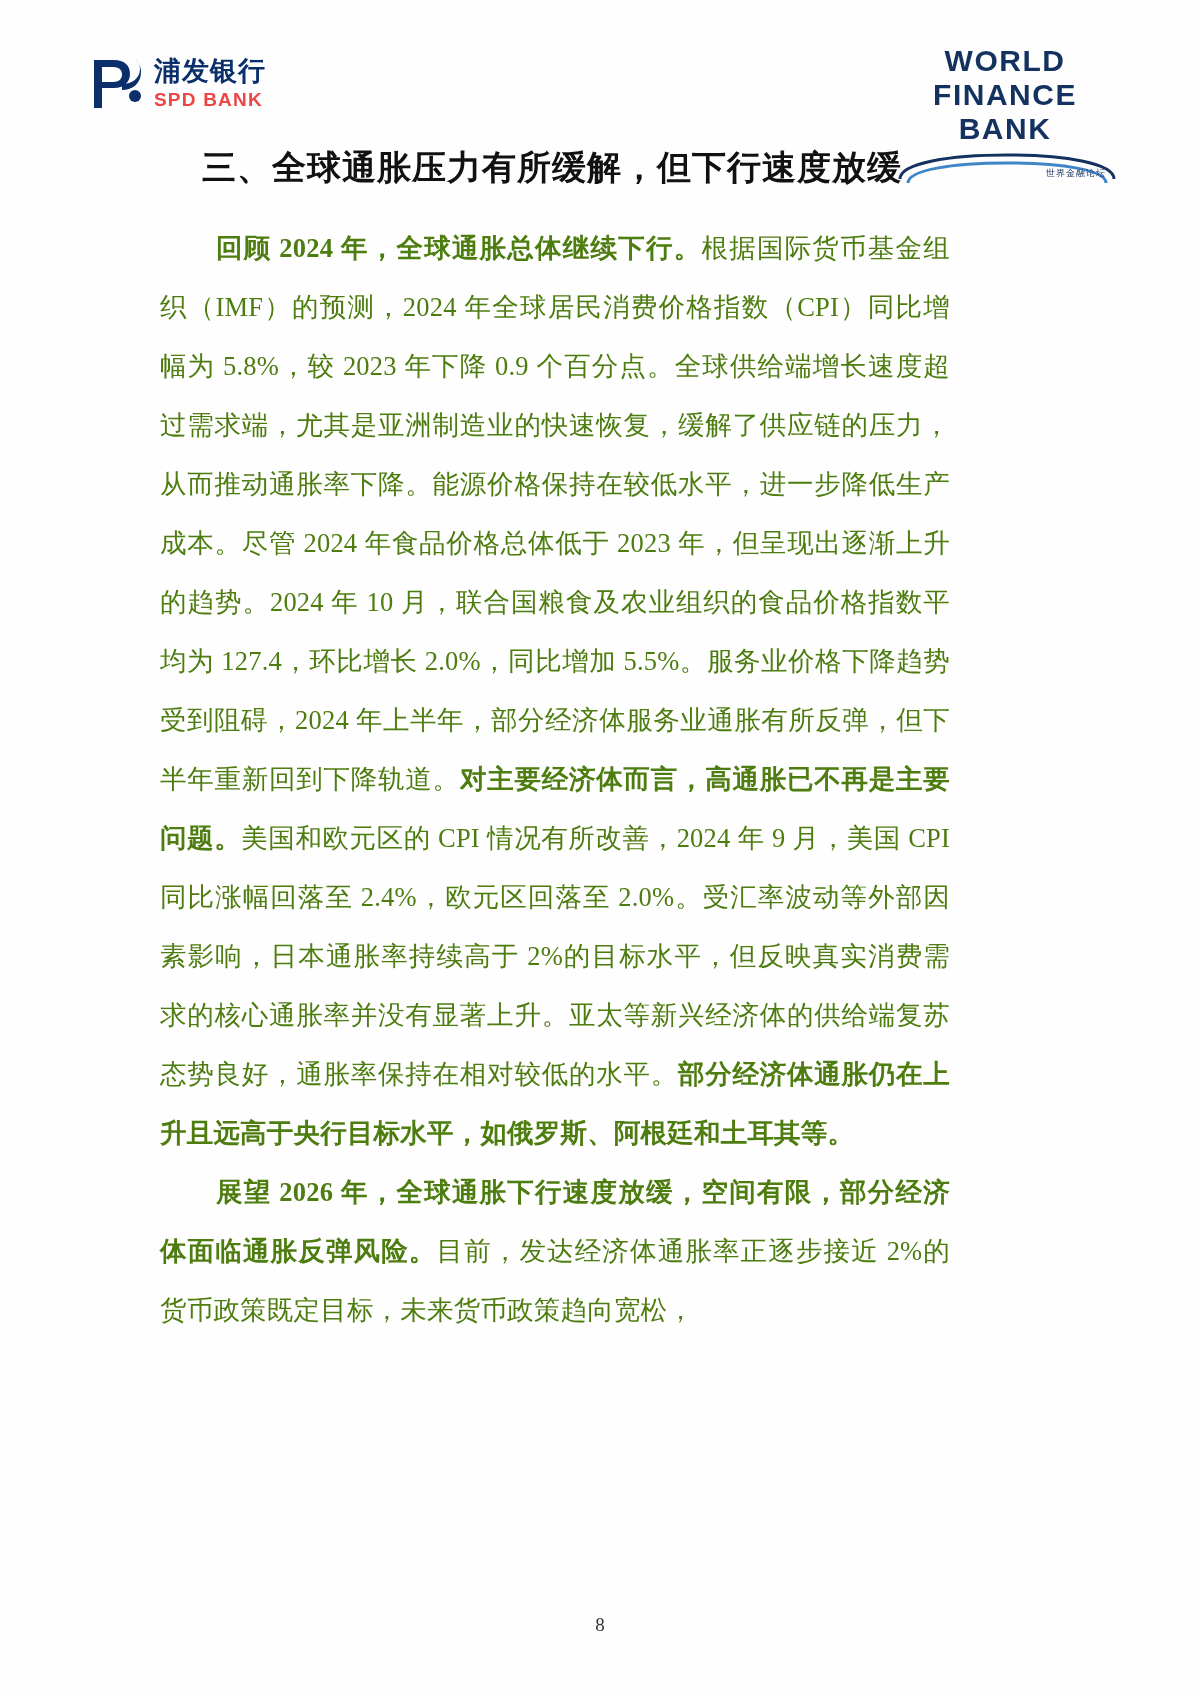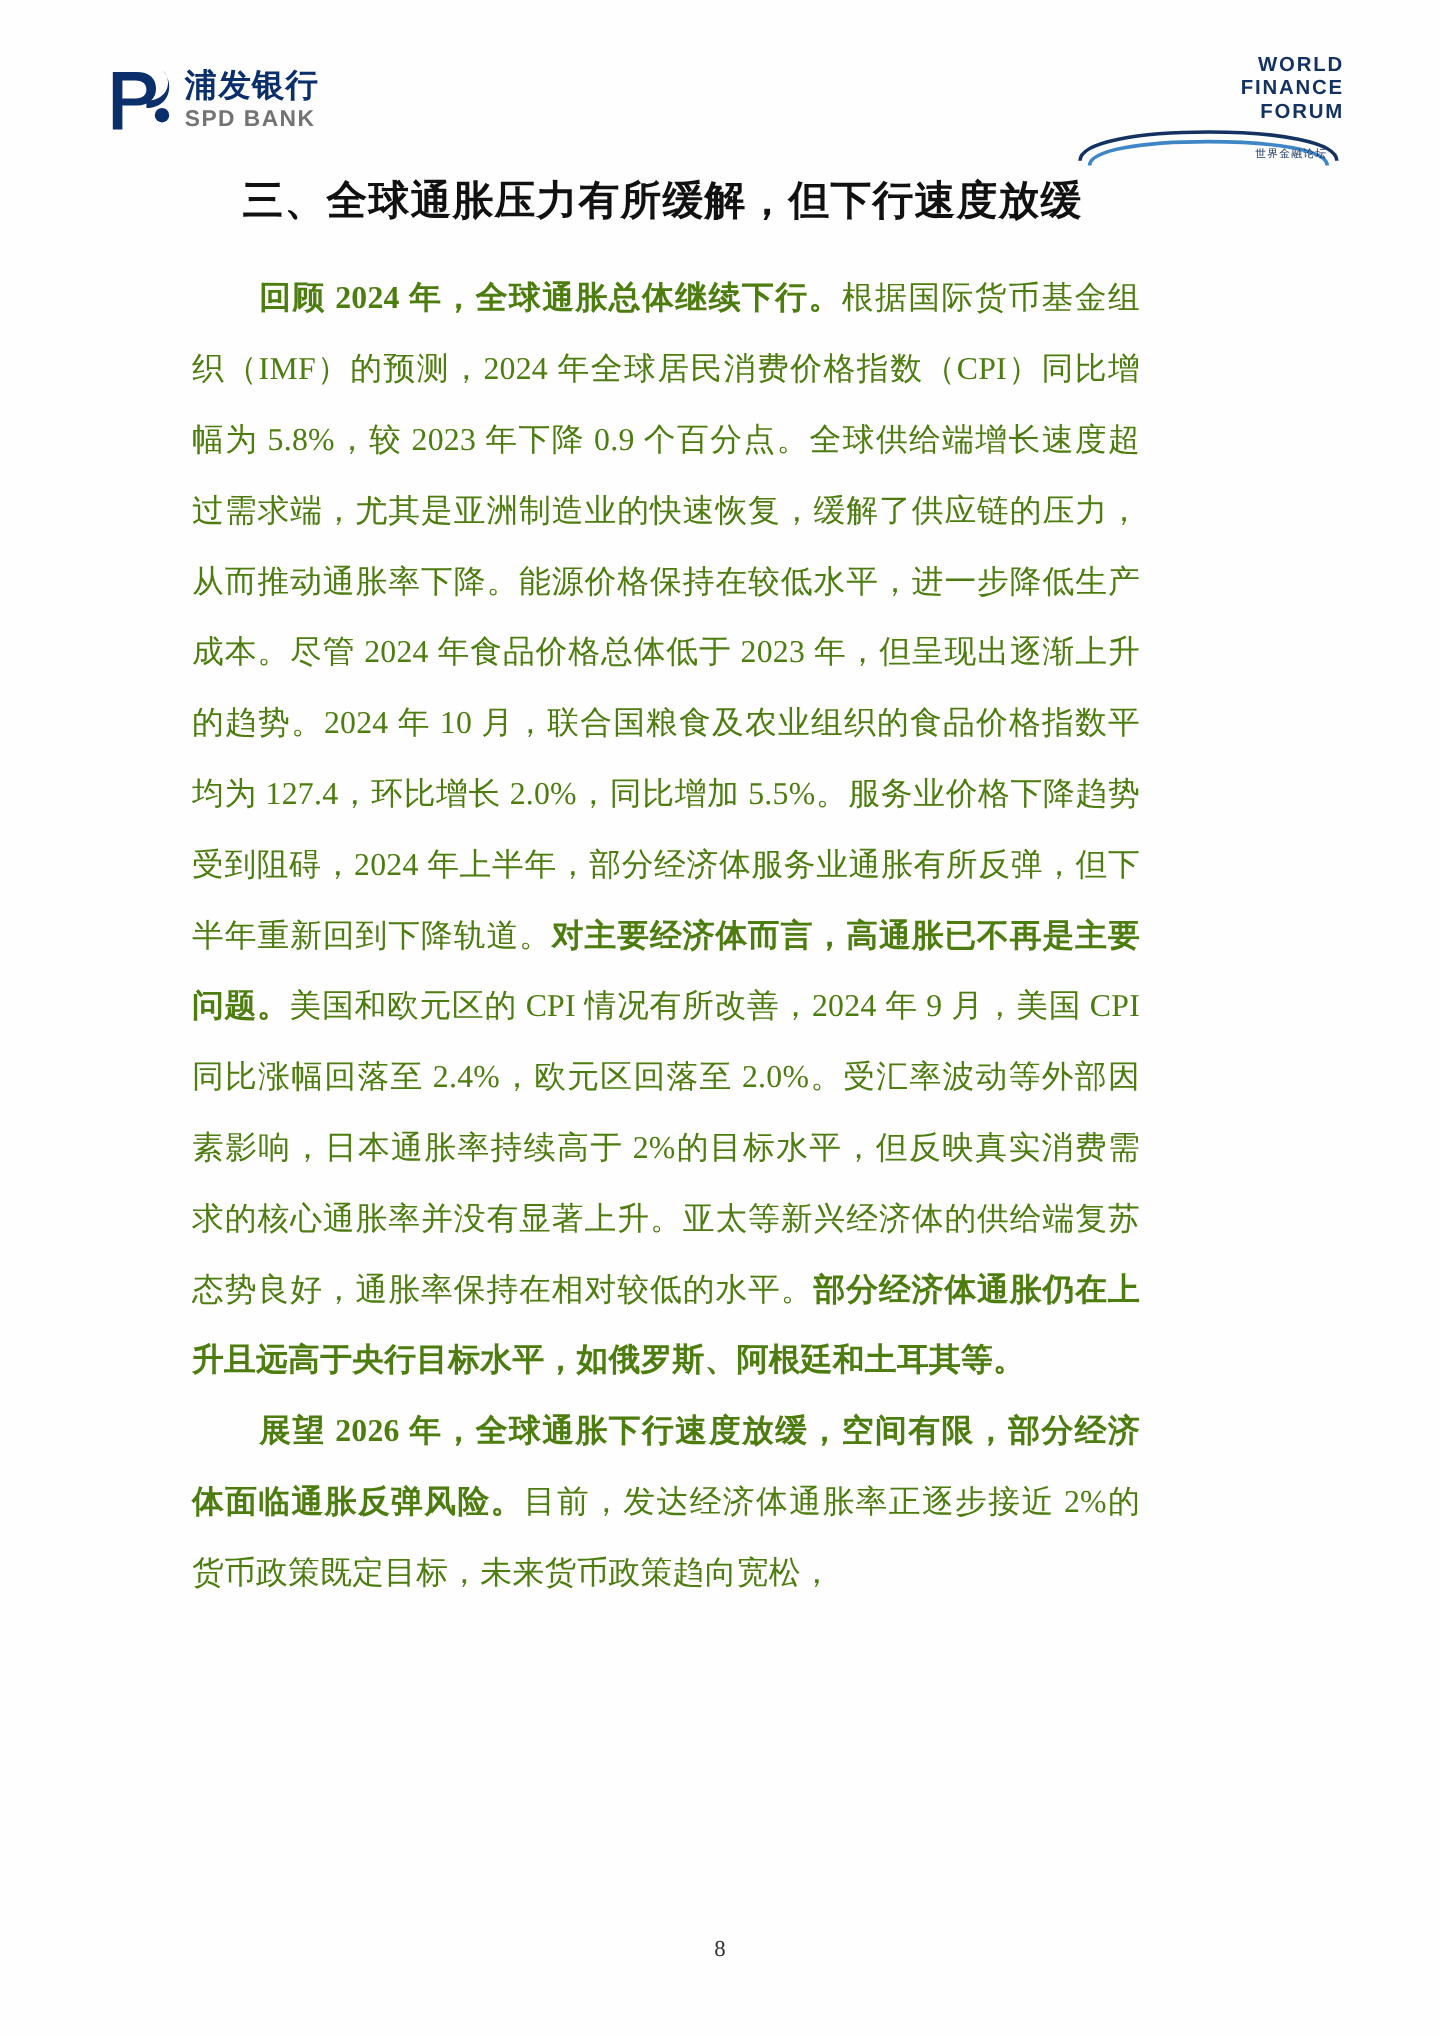--- a/index.html
+++ b/index.html
@@ -54,40 +54,40 @@
     font-size: 27px;
     font-weight: bold;
     color: #0a2f6b;
     letter-spacing: 1px;
     line-height: 1.15;
   }
   .logo-en {
     font-family: "Liberation Sans", sans-serif;
     font-size: 19px;
     font-weight: bold;
-    color: #737373;
+    color: #ef4444;
     letter-spacing: 1.2px;
     line-height: 1.35;
   }
 
   .logo-right {
     position: absolute;
     right: 80px;
     top: 0px;
     text-align: left;
     width: 230px;
   }
   .wff-line {
     font-family: "Liberation Sans", sans-serif;
-    font-size: 17px;
+    font-size: 30px;
     font-weight: bold;
     color: #14325f;
     letter-spacing: 1.5px;
     line-height: 1.14;
-    text-align: right;
+    text-align: center;
   }
   .wff-arc {
     margin-top: 6px;
     height: 34px;
     position: relative;
   }
   .wff-arc svg { position: absolute; right: 0; top: 0; }
   .wff-sub {
     font-family: "Liberation Sans", sans-serif;
     font-size: 9px;
@@ -157,21 +157,21 @@
       </span>
       <span class="logo-text-wrap">
         <span class="logo-cn">浦发银行</span>
         <span class="logo-en">SPD BANK</span>
       </span>
     </div>
 
     <div class="logo-right">
       <div class="wff-line">WORLD</div>
       <div class="wff-line">FINANCE</div>
-      <div class="wff-line">FORUM</div>
+      <div class="wff-line">BANK</div>
       <div class="wff-arc">
         <svg width="226" height="34" viewBox="0 0 226 34">
           <path d="M6 26 C6 10 56 2 113 2 C170 2 220 10 220 26" fill="none" stroke="#14325f" stroke-width="3"></path>
           <path d="M14 30 C14 17 58 10 113 10 C168 10 212 17 212 30" fill="none" stroke="#3f86c7" stroke-width="3"></path>
         </svg>
         <span class="wff-sub">世界金融论坛</span>
       </div>
     </div>
 
   </div>

